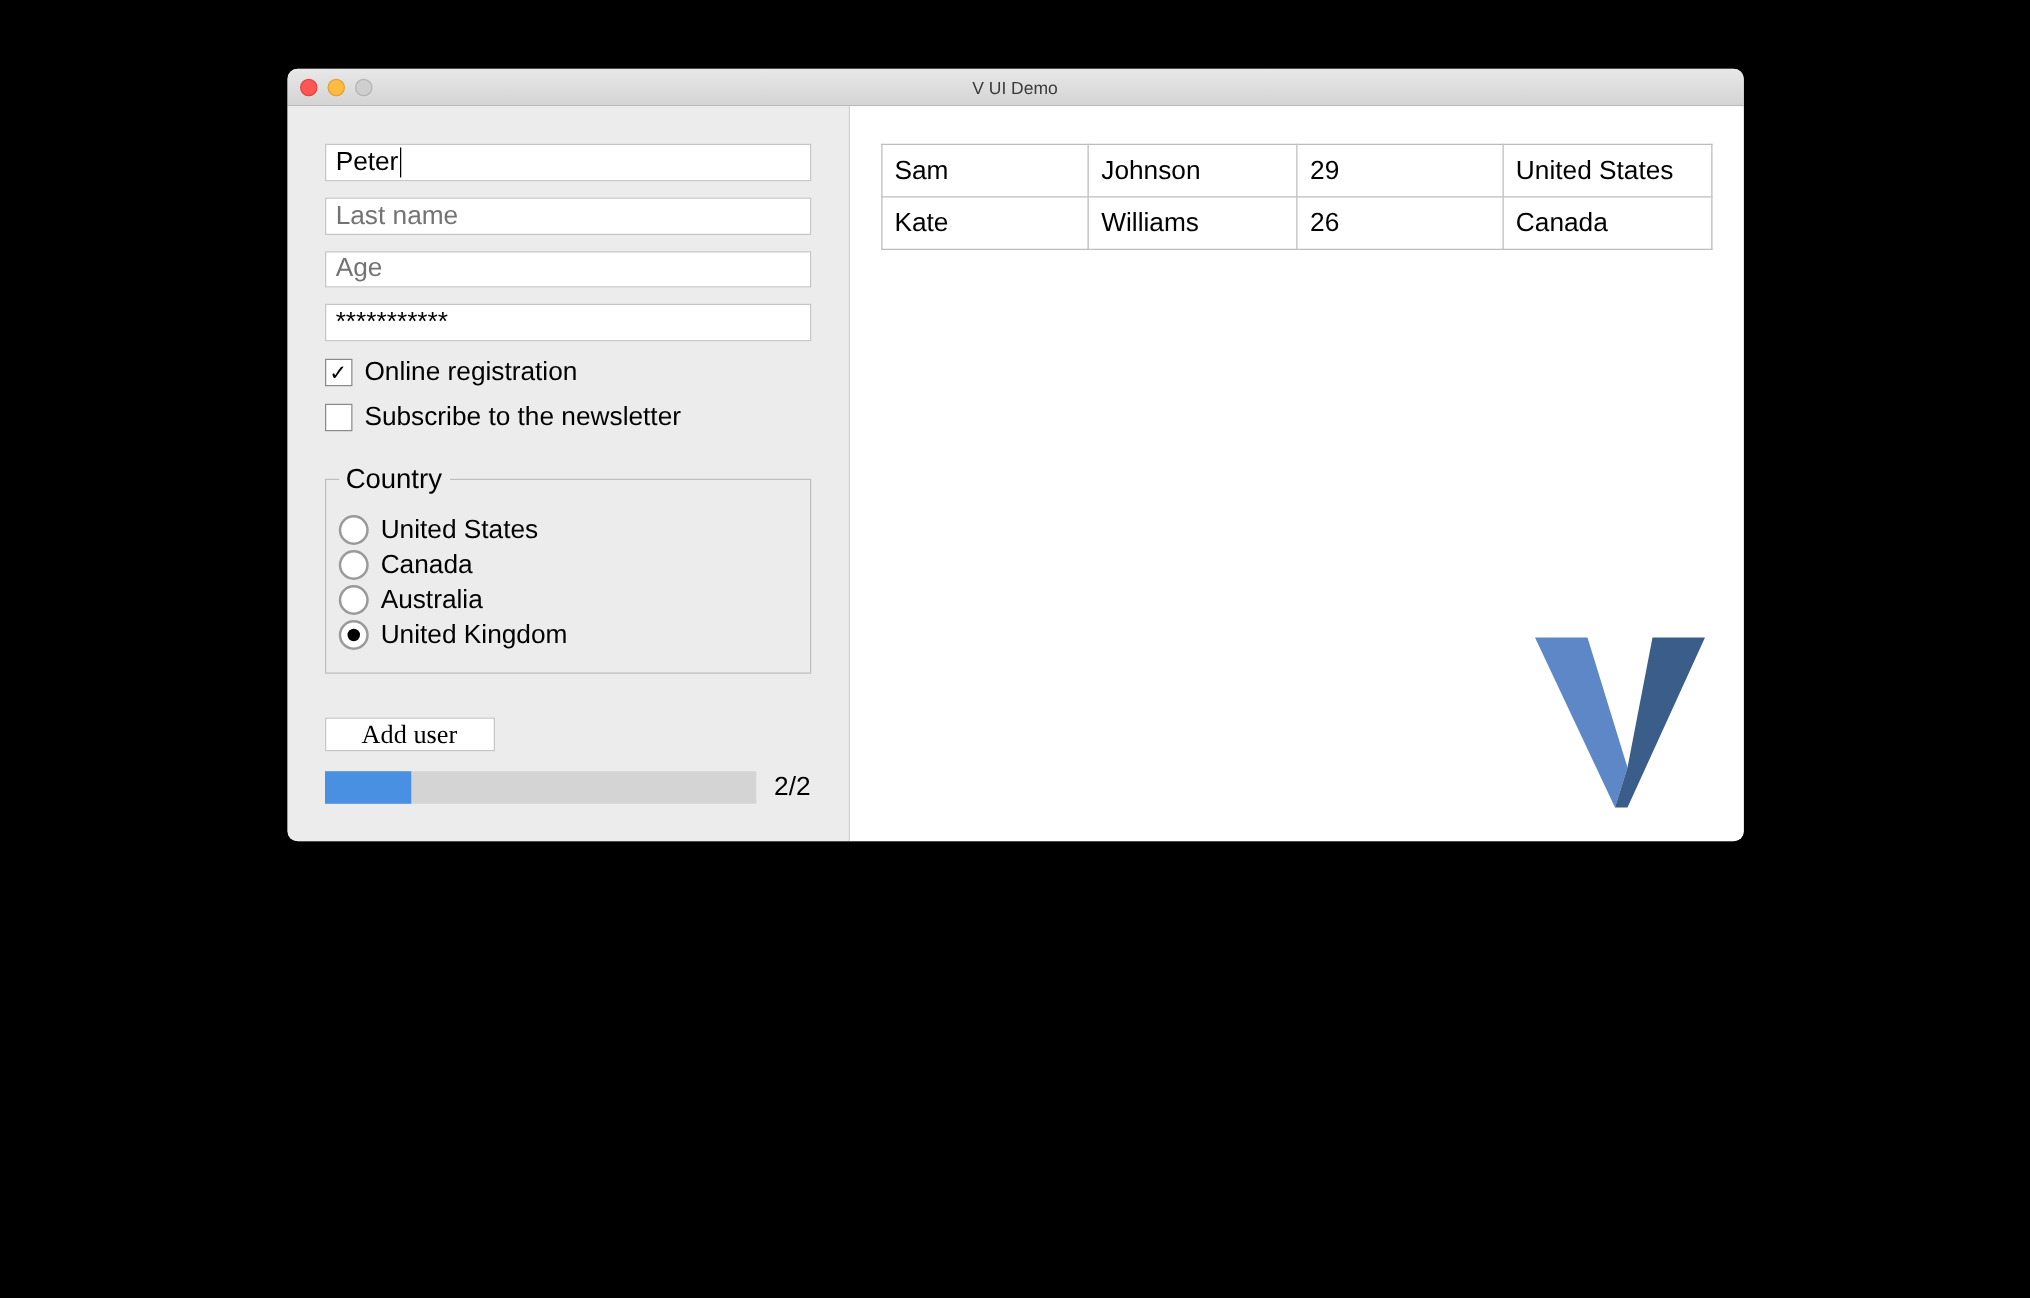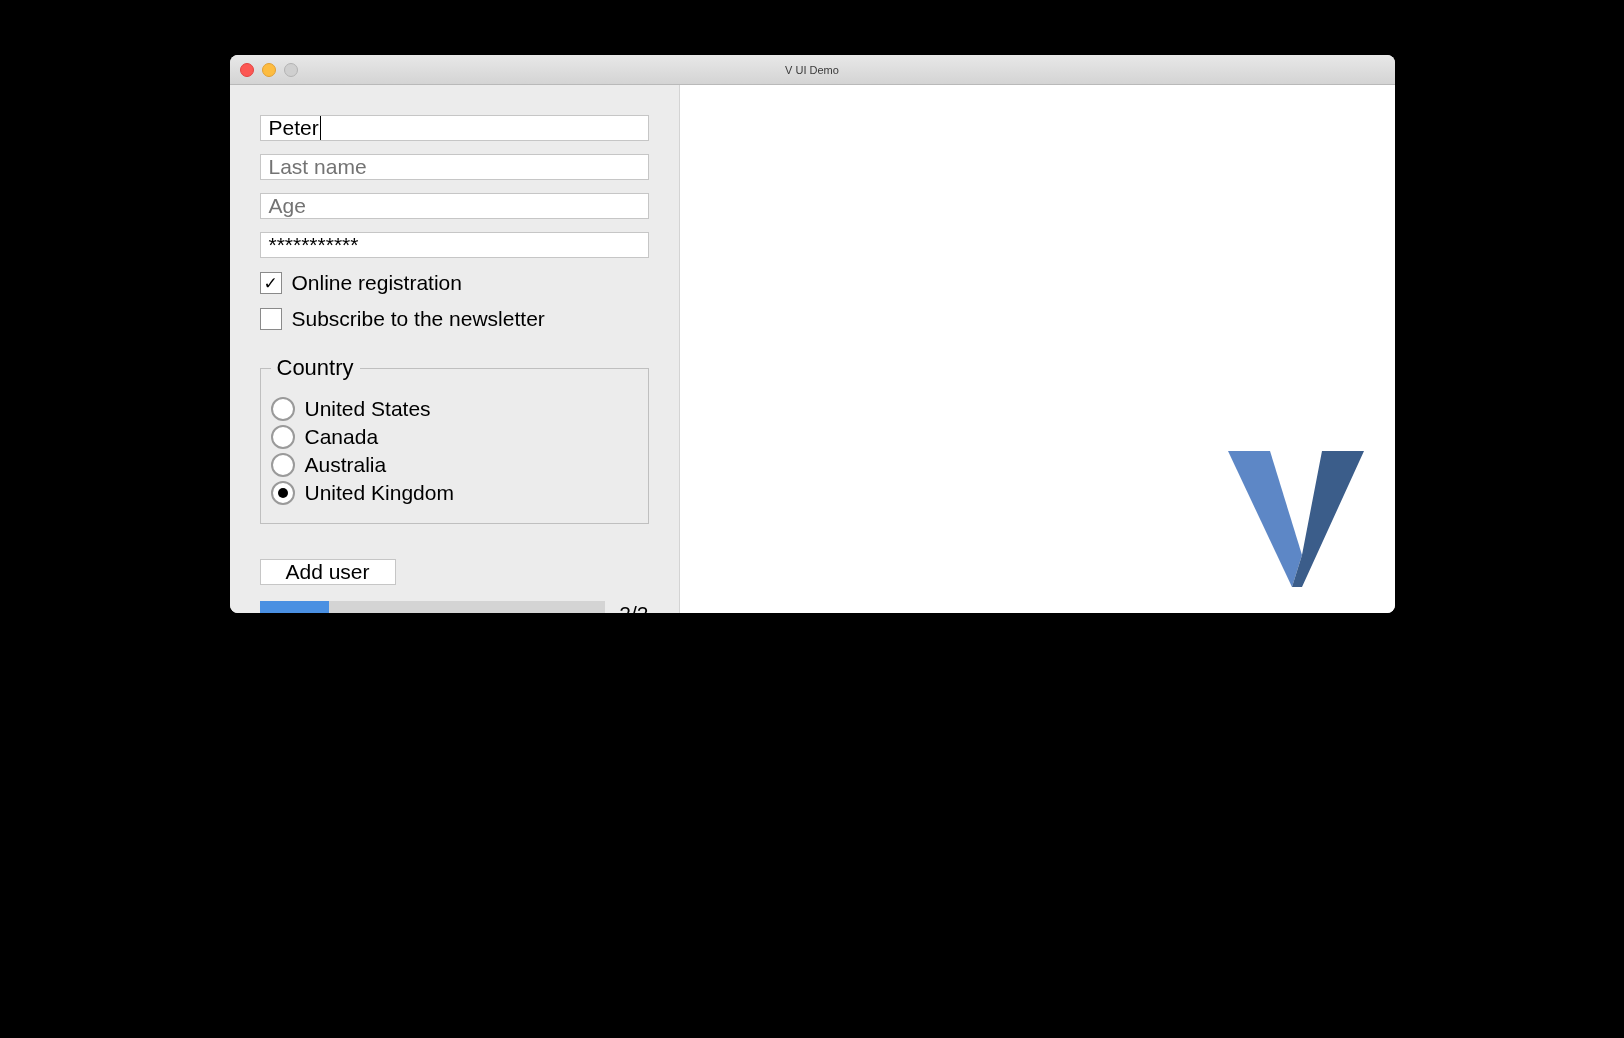--- a/index.html
+++ b/index.html
@@ -52,28 +52,28 @@
 
     .light.red { background: #fc5753; border: 0.5px solid #e24340; }
     .light.yellow { background: #fdbc40; border: 0.5px solid #e1a034; }
     .light.gray { background: #cfcfcf; border: 0.5px solid #b3b3b3; }
 
     .title {
       position: absolute;
       left: 0;
       right: 0;
       text-align: center;
-      font-size: 11px;
+      font-size: 14px;
       color: #3a3a3a;
       pointer-events: none;
     }
 
     .content {
       display: flex;
-      height: 528px;
+      height: 588px;
       position: relative;
       border-radius: 22px;
     }
 
     .left-panel {
       width: 450px;
       background: #ececec;
       border-right: 1px solid #d4d4d4;
       padding: 30px;
       display: flex;
@@ -170,20 +170,21 @@
     .button {
       width: 136px;
       height: 30px;
       background: #fff;
       border: 1px solid #c6c6c6;
       display: flex;
       align-items: center;
       justify-content: center;
       font-size: 21px;
       margin-top: 35px;
+      font-family: Liberation Serif, serif;
     }
 
     .progress-row {
       display: flex;
       align-items: center;
       gap: 14px;
       margin-top: 16px;
     }
 
     .progress {
@@ -292,20 +293,36 @@
 
       <div class="progress-row">
         <div class="progress">
           <div class="progress-fill" style="width:20%"></div>
         </div>
         <span>2/2</span>
       </div>
     </div>
 
     <div class="right-panel">
+      <table>
+        <tbody>
+            <tr>
+          <td style="width:170px">Sam</td>
+          <td style="width:170px">Johnson</td>
+          <td style="width:170px">29</td>
+          <td style="width:170px">United States</td>
+        </tr>
+        <tr>
+          <td>Kate</td>
+          <td>Williams</td>
+          <td>26</td>
+          <td>Canada</td>
+        </tr>
+      </tbody>
+        </table>
 
       <div class="logo">
         <svg width="148" height="148" viewBox="0 0 148 148">
           <polygon points="6,6 48,6 80,110 70,142" fill="#5d87c6"></polygon>
           <polygon points="100,6 142,6 80,142 70,142 80,110" fill="#3b5d8a"></polygon>
         </svg>
       </div>
     </div>
   </div>
 </div>

